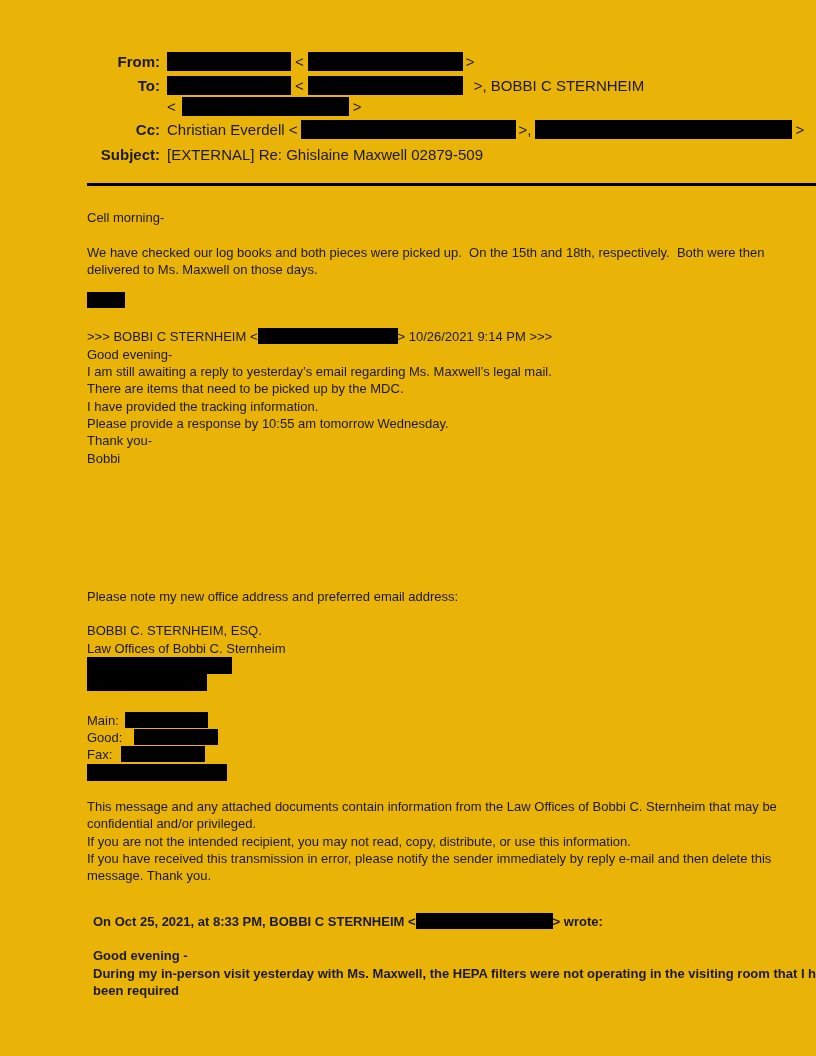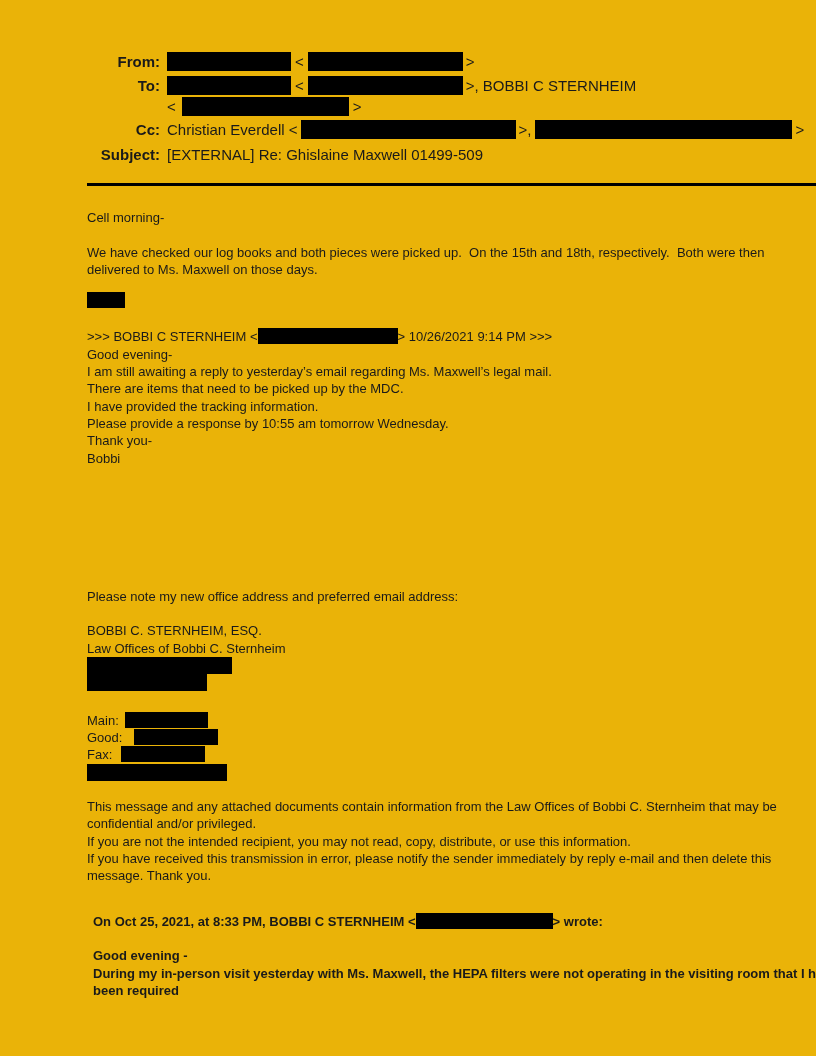--- a/index.html
+++ b/index.html
@@ -78,21 +78,21 @@
         <span class="sep" style="margin-left:3px">&gt;</span>
       </span>
     </div>
 
     <div class="hrow" style="height:22px">
       <span class="hlabel">To:</span>
       <span class="hval">
         <span class="redact hredact" style="width:124px"></span>
         <span class="sep" style="margin:0 4px">&lt;</span>
         <span class="redact hredact" style="width:155px"></span>
-        <span class="sep" style="margin-left:3px">&gt;, BOBBI C STERNHEIM</span>
+        <span class="sep" style="margin-left:11px">&gt;, BOBBI C STERNHEIM</span>
       </span>
     </div>
 
     <div class="hrow" style="height:21px">
       <span class="hlabel"></span>
       <span class="hval">
         <span class="sep" style="margin-right:6px">&lt;</span>
         <span class="redact hredact" style="width:167px"></span>
         <span class="sep" style="margin-left:4px">&gt;</span>
       </span>
@@ -105,21 +105,21 @@
         <span class="sep" style="margin-right:4px">&lt;</span>
         <span class="redact hredact" style="width:215px"></span>
         <span class="sep" style="margin:0 4px 0 2px">&gt;,</span>
         <span class="redact hredact" style="width:257px"></span>
         <span class="sep" style="margin-left:3px">&gt;</span>
       </span>
     </div>
 
     <div class="hrow" style="height:25px">
       <span class="hlabel">Subject:</span>
-      <span class="hval">[EXTERNAL] Re: Ghislaine Maxwell 01499-509</span>
+      <span class="hval">[EXTERNAL] Re: Ghislaine Maxwell 02879-509</span>
     </div>
 
   </div>
 
   <div class="divider"></div>
 
   <div class="email-body">
 
     <div class="pre">Cell morning-</div>
     <div style="height:17.3px"></div>

